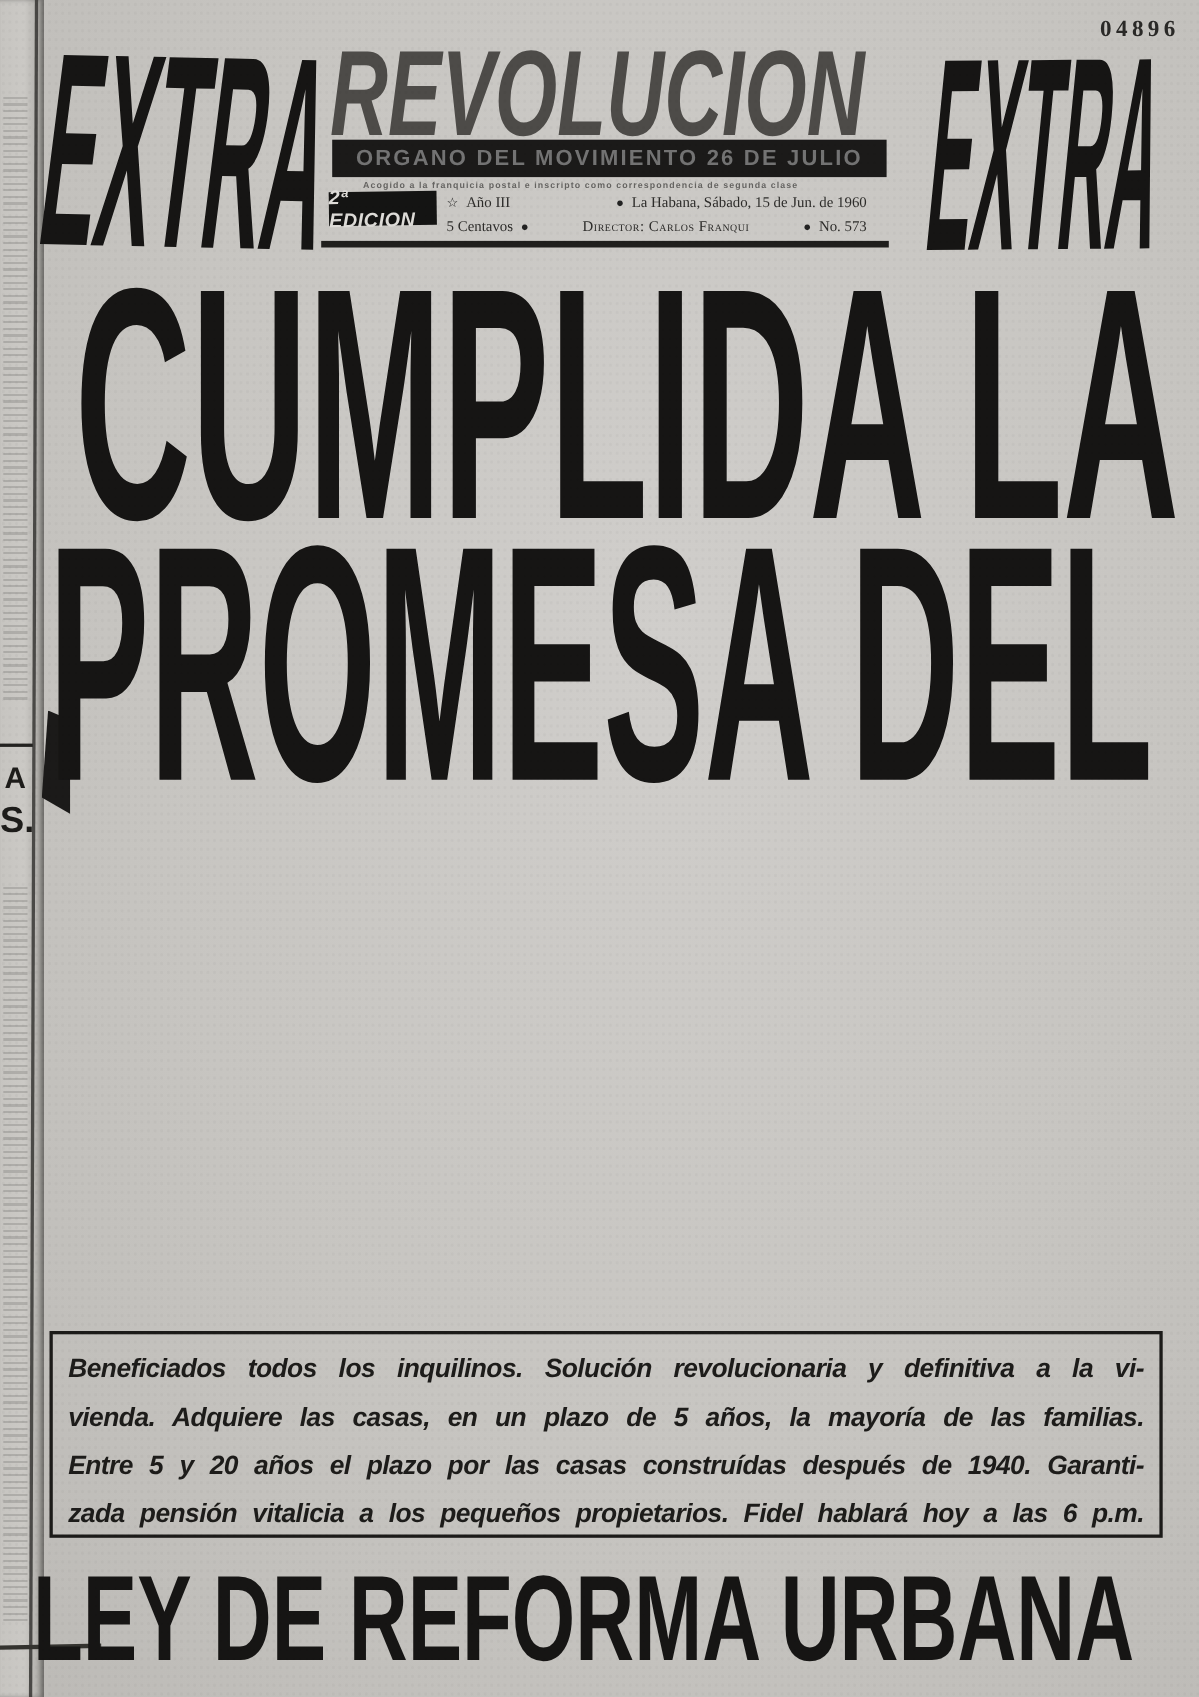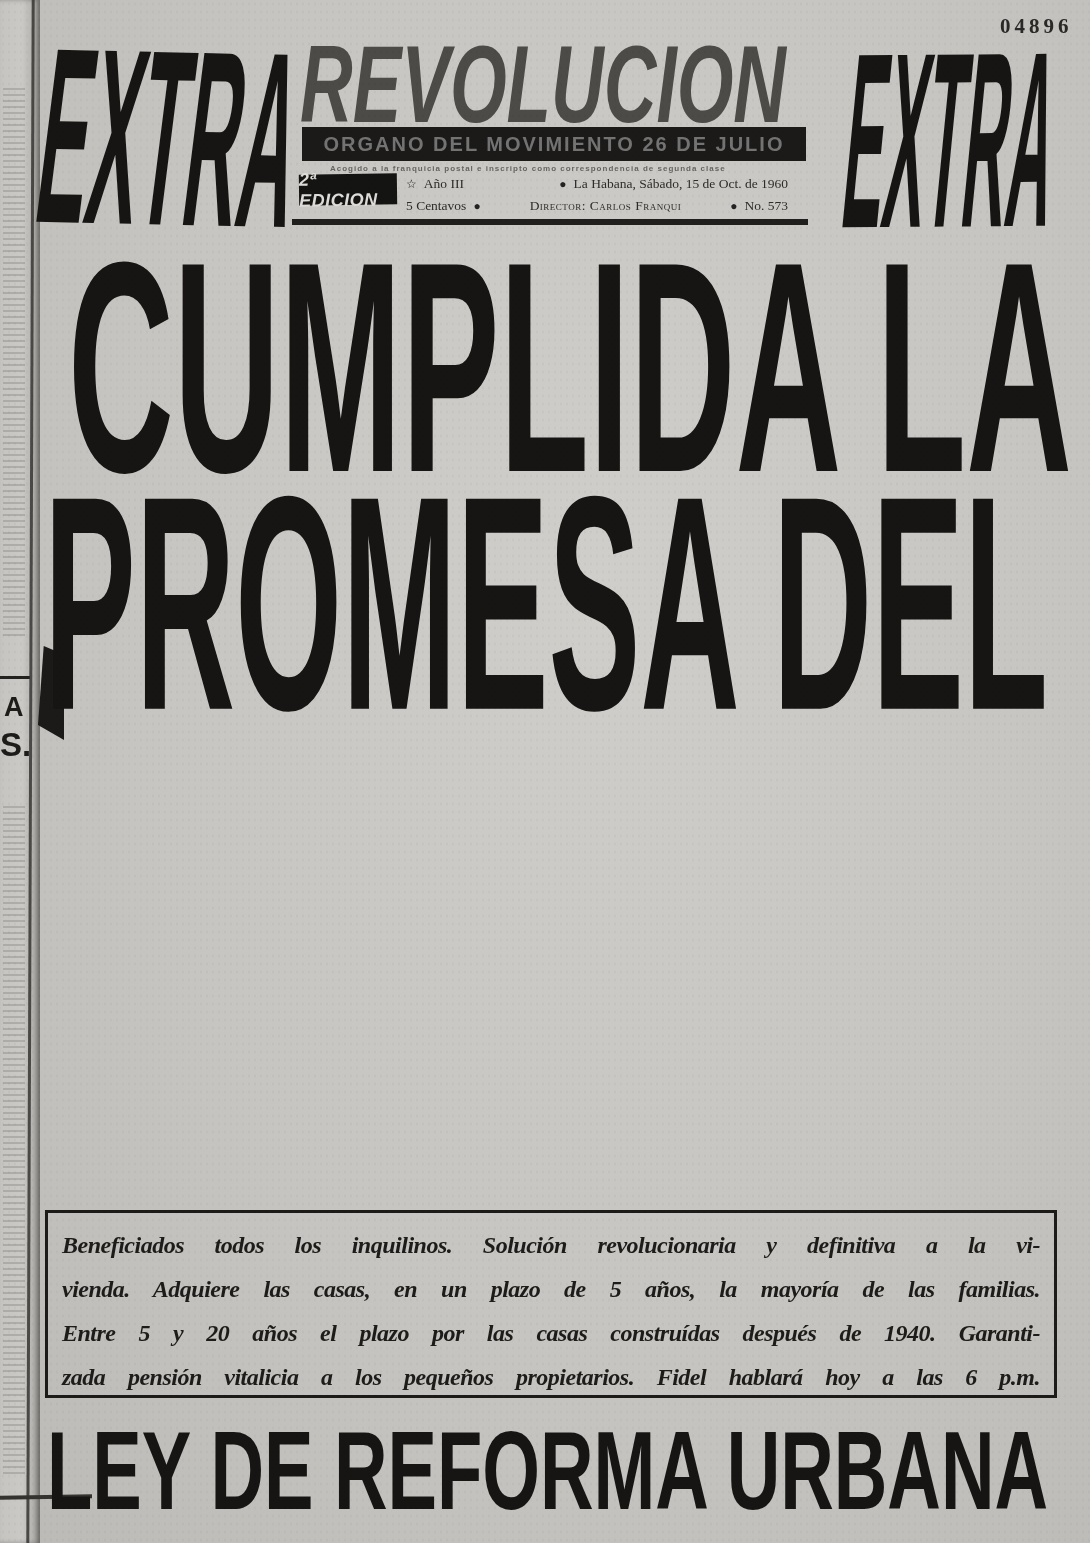--- a/index.html
+++ b/index.html
@@ -70,27 +70,27 @@
   .head-rule{position:absolute;left:292px;top:219px;width:516px;height:6px;background:#201f1d;}
 
   
   .hl{position:absolute;}
   .hl1{left:42px;top:252px;width:1008px;height:228px;margin-left:24px;}
   .hl2{left:42px;top:486px;width:1008px;height:232px;text-align:center;}
   .hl3{left:148px;top:737px;width:894px;height:424px;}
 
   
   .summary-box{position:absolute;left:45px;top:1210px;width:1012px;height:188px;
-    border:3px solid #1c1b19;box-sizing:border-box;padding:10px 14px 16px 14px;font-family:Liberation Serif, serif;}
+    border:3px solid #1c1b19;box-sizing:border-box;padding:10px 14px 16px 14px;}
   .summary-box p{margin:0;font-weight:bold;font-style:italic;font-size:24px;
     letter-spacing:-.5px;line-height:44px;color:#1d1c1a;white-space:nowrap;
     text-align:justify;text-align-last:justify;}
 
   
-  .subhead{position:absolute;left:45px;top:1428px;width:1005px;height:84px;}
+  .subhead{position:absolute;left:28px;top:1428px;width:1005px;height:84px;}
 </style>
 </head>
 <body>
 
 <div class="page">
 
   <div class="spine">
     <div class="spine-text t1"></div>
     <div class="spine-text t2"></div>
     <div class="spine-rule"></div>
@@ -128,21 +128,21 @@
 
   <div class="edition-badge">2ª EDICION</div>
 
   <div class="info-row r1">
     <span class="grp">
       <span class="icon">☆</span>
       <span>Año III</span>
     </span>
     <span class="grp">
       <span class="icon">●</span>
-      <span>La Habana, Sábado, 15 de Oct. de 1960</span>
+      <span>La Habana, Sábado, 15 de Jun. de 1960</span>
     </span>
   </div>
 
   <div class="info-row r2">
     <span class="grp">
       <span>5 Centavos</span>
       <span class="icon">●</span>
     </span>
     <span class="grp smallcaps">Director: Carlos Franqui</span>
     <span class="grp">

